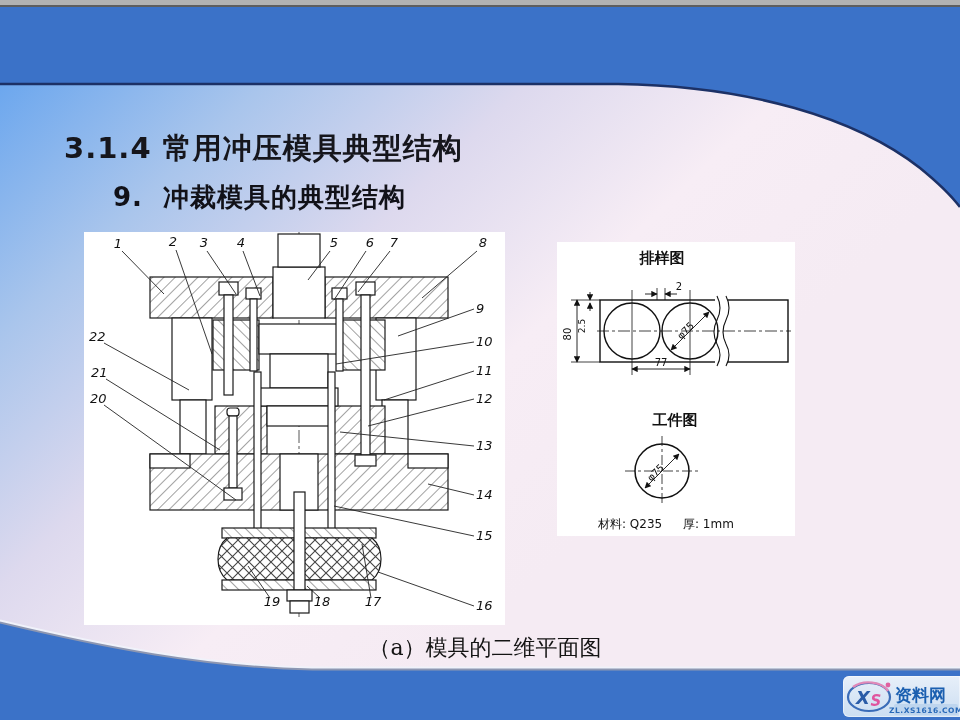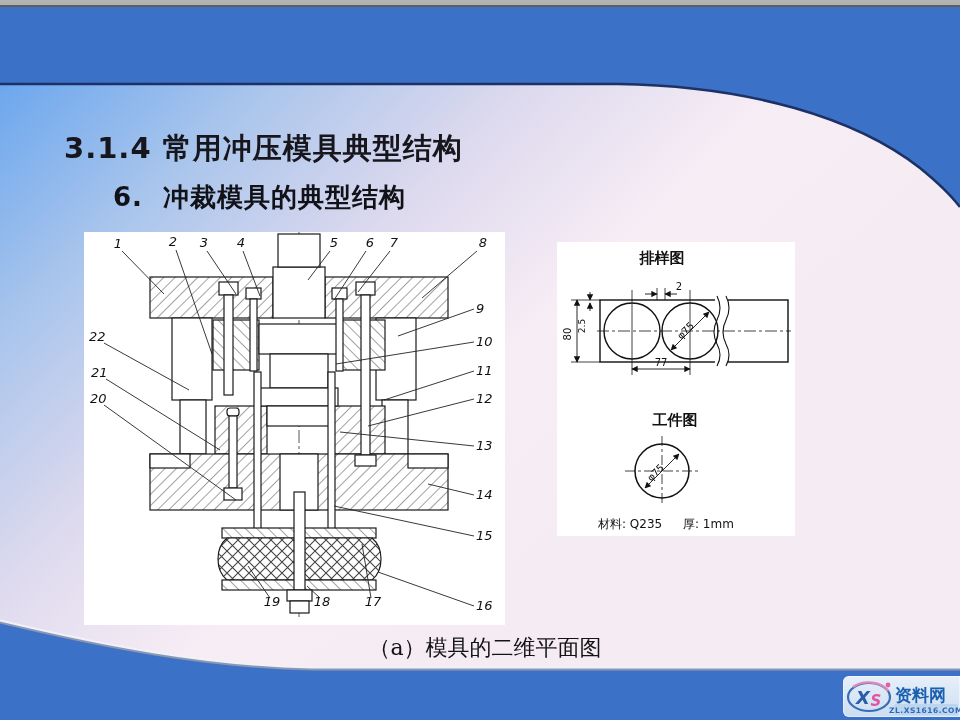--- a/index.html
+++ b/index.html
@@ -38,21 +38,21 @@
     <rect x="0" y="0" width="960" height="720" fill="#3b72c8"></rect>
     <rect x="0" y="0" width="960" height="6" fill="#b2b2b2"></rect>
     <rect x="0" y="5" width="960" height="2" fill="#5e5e5e"></rect>
     <path d="M0,84 L618,84 C750,86 856,118 920,168 Q947,190 960,207 L960,669 L312,669 C205,667 100,646 0,622 Z" fill="url(#sheet)"></path>
     <path d="M0,84 L618,84 C750,86 856,118 920,168 Q947,190 960,207" fill="none" stroke="#1c3166" stroke-width="2.6"></path>
     <path d="M960,669 L312,669 C205,667 100,646 0,622" fill="none" stroke="#8d97b2" stroke-width="3"></path>
     <path d="M960,667.5 L312,667.5 C205,665.5 100,644.5 0,620.5" fill="none" stroke="#f0f2fa" stroke-width="1.8"></path>
   </svg>
 
   <div class="title">3.1.4 常用冲压模具典型结构</div>
-  <div class="subtitle">6.  冲裁模具的典型结构</div>
+  <div class="subtitle">9.  冲裁模具的典型结构</div>
 
   <div class="panel panel-die">
     <svg id="die-svg" width="421" height="393" viewBox="0 0 421 393">
       <defs>
         <pattern id="h1" width="8" height="8" patternUnits="userSpaceOnUse" patternTransform="rotate(45)">
           <rect width="8" height="8" fill="#fff"></rect>
             <line x1="0" y1="0" x2="0" y2="8" stroke="#555" stroke-width="1.1"></line>
         </pattern>
         <pattern id="h2" width="8" height="8" patternUnits="userSpaceOnUse" patternTransform="rotate(-45)">
           <rect width="8" height="8" fill="#fff"></rect>

